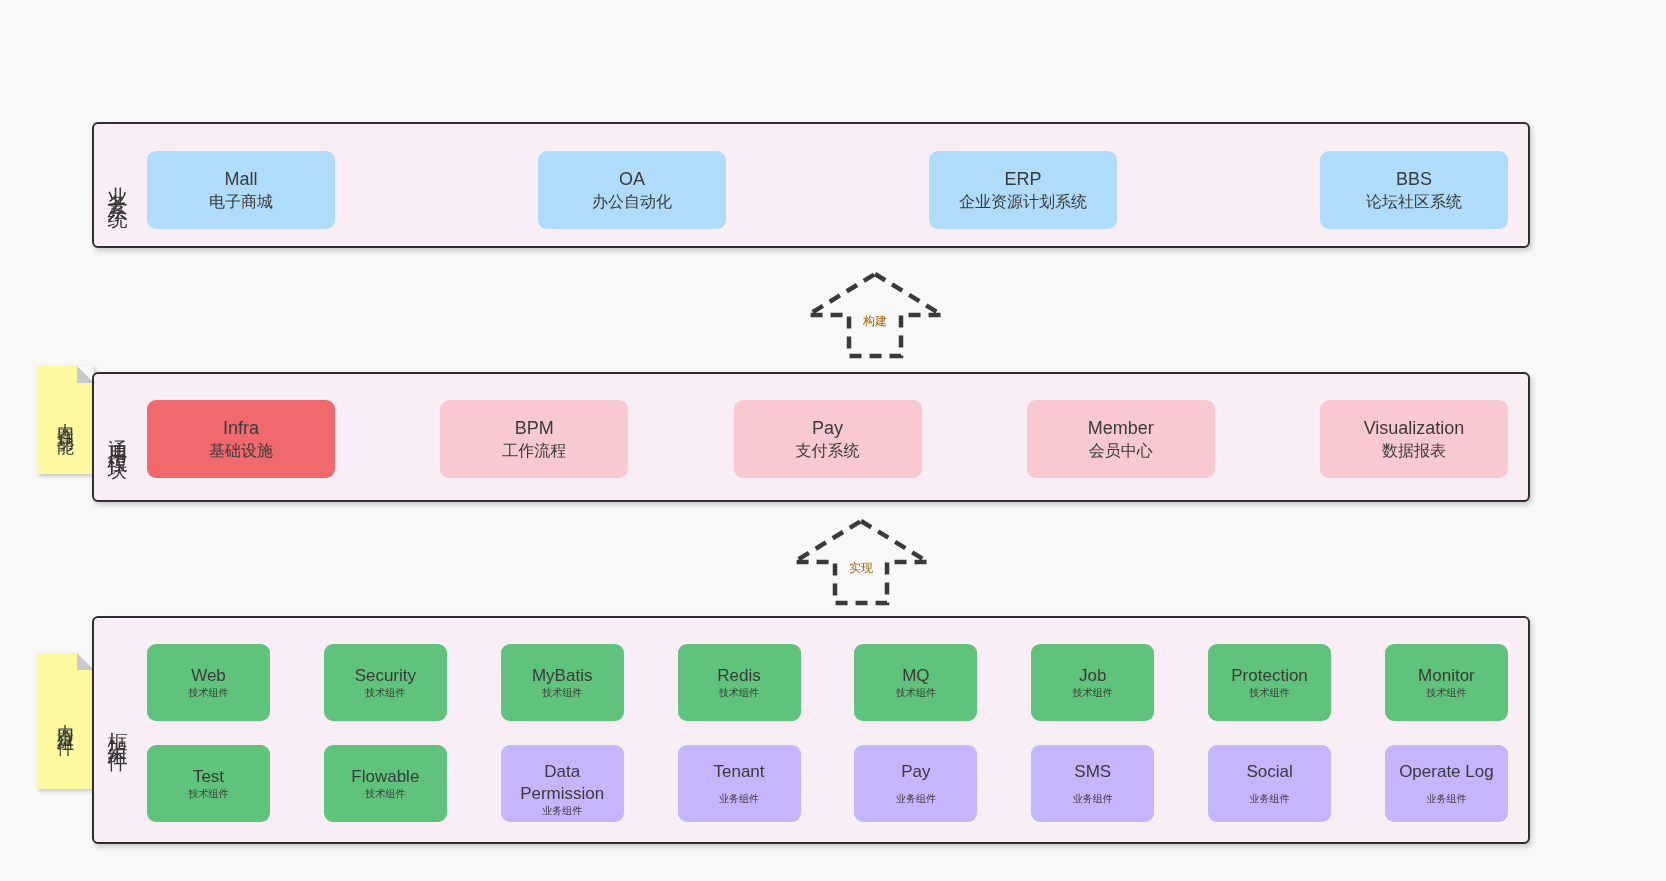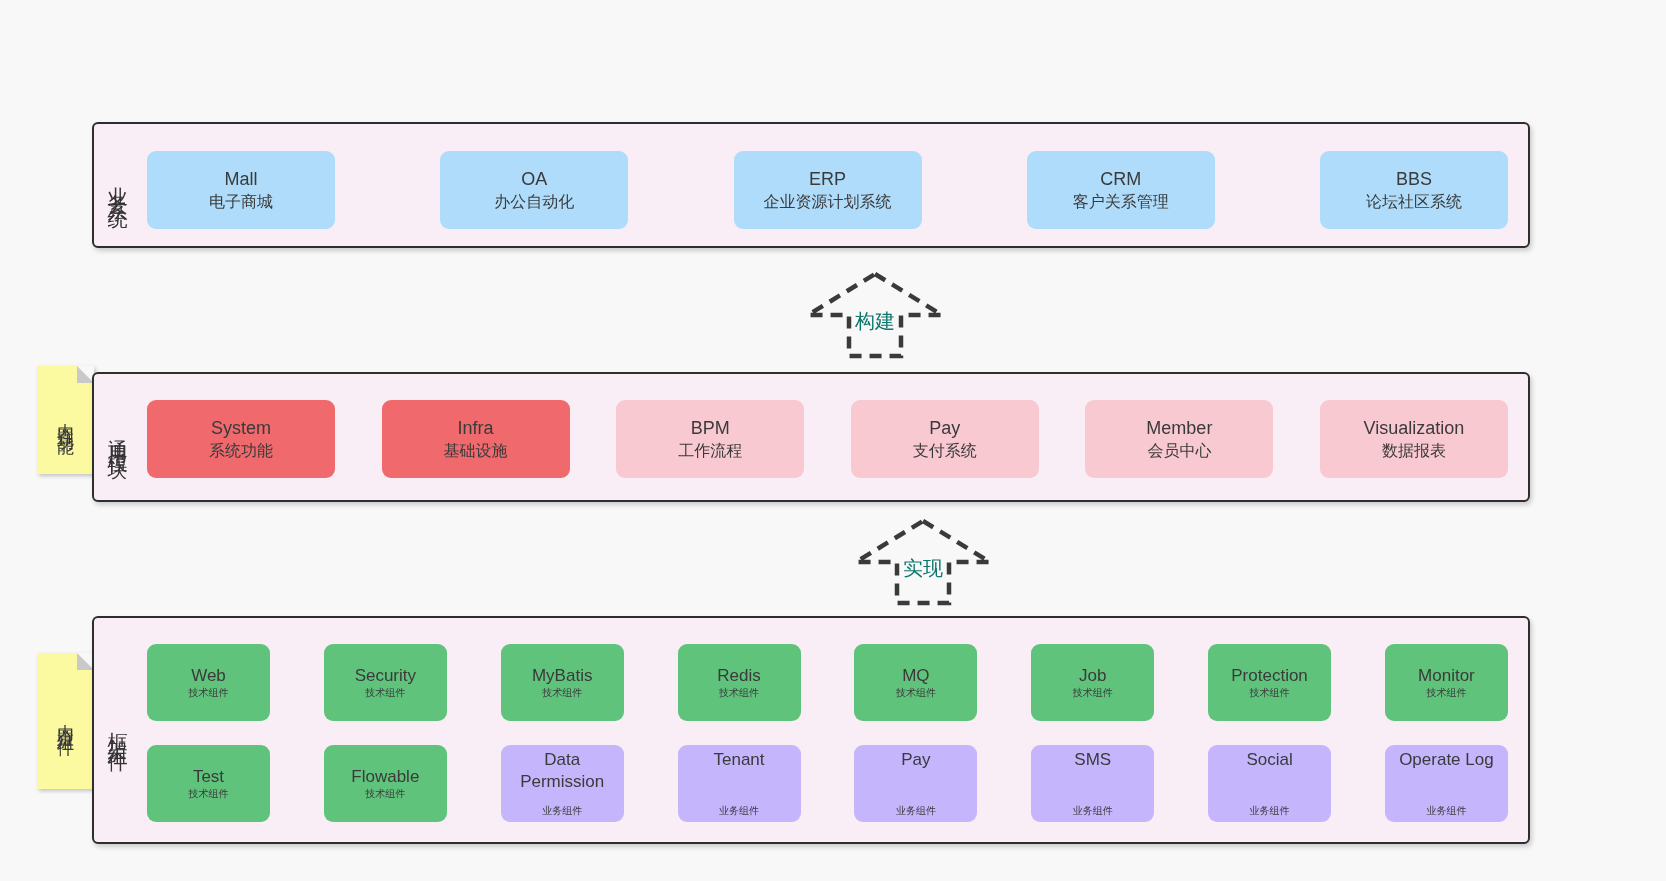--- a/index.html
+++ b/index.html
@@ -25,21 +25,21 @@
   
   .box-row {
     position:absolute; left:53px; right:20px;
     display:flex; justify-content:space-between;
   }
   .row-a { top:26px; }
   .panel-business .row-a { top:27px; }
   .row-b { top:127px; }
 
   .box {
-    height:78px; border-radius:9px; box-sizing:border-box; padding:4px 6px;
+    height:78px; border-radius:9px; box-sizing:border-box; padding:16px 6px;
     display:flex; flex-direction:column; align-items:center; justify-content:center;
     text-align:center; color:#3a3a3a;
   }
   .box-wide { width:188px; }
   .box-sm   { width:123px; height:77px; }
   .box .t { font-size:18px; line-height:1.32; }
   .box .s { font-size:16px; line-height:1.32; }
   .box-sm .t { font-size:17px; line-height:1.28; }
   .box-sm .s { font-size:10px; line-height:1.28; }
 
@@ -66,24 +66,24 @@
     position:absolute; left:50%; top:50%; transform:translate(-50%,-50%);
     writing-mode:vertical-rl; text-orientation:upright;
     font-size:17px; letter-spacing:5px; color:#333; white-space:nowrap;
   }
 
   
   .arrow { position:absolute; width:140px; height:88px; z-index:2; }
   .arrow svg { display:block; }
   .arrow .albl {
     position:absolute; left:50%; top:50px; transform:translate(-50%,-50%);
-    background:#f8f8f8; padding:0 3px; font-size:20px; color:#0f766e; white-space:nowrap;
+    background:#f8f8f8; padding:0 3px; font-size:12px; color:#a16207; white-space:nowrap;
   }
   .arrow-build     { left:805px; top:271px; }
-  .arrow-implement { left:853px; top:518px;text-align:center; }
+  .arrow-implement { left:791px; top:518px;text-align:center; }
 </style>
 </head>
 <body>
 
 <div class="canvas">
 
   <div class="note note-modules">
     <div class="fold"></div>
     <div class="ntext">内置功能</div>
   </div>
@@ -100,47 +100,39 @@
         <div class="t">Mall</div>
         <div class="s">电子商城</div>
       </div>
       <div class="box box-wide c-blue">
         <div class="t">OA</div>
         <div class="s">办公自动化</div>
       </div>
       <div class="box box-wide c-blue">
         <div class="t">ERP</div>
         <div class="s">企业资源计划系统</div>
-      </div>
-      <div class="box box-wide c-blue">
-        <div class="t">CRM</div>
-        <div class="s">客户关系管理</div>
       </div>
       <div class="box box-wide c-blue">
         <div class="t">BBS</div>
         <div class="s">论坛社区系统</div>
       </div>
     </div>
   </div>
 
   <div class="arrow arrow-build">
     <svg width="140" height="88" viewBox="0 0 140 88">
       <polygon points="70,3 137,44 96,44 96,85 44,85 44,44 3,44" fill="none" stroke="#3a3a3a" stroke-width="4.5" stroke-dasharray="12 8"></polygon>
     </svg>
     <div class="albl">构建</div>
   </div>
 
   <div class="panel panel-modules">
     <div class="vlabel">通用模块</div>
     <div class="box-row row-a">
       <div class="box box-wide c-red">
-        <div class="t">System</div>
-        <div class="s">系统功能</div>
-      </div>
-      <div class="box box-wide c-red">
         <div class="t">Infra</div>
         <div class="s">基础设施</div>
       </div>
       <div class="box box-wide c-pink">
         <div class="t">BPM</div>
         <div class="s">工作流程</div>
       </div>
       <div class="box box-wide c-pink">
         <div class="t">Pay</div>
         <div class="s">支付系统</div>

